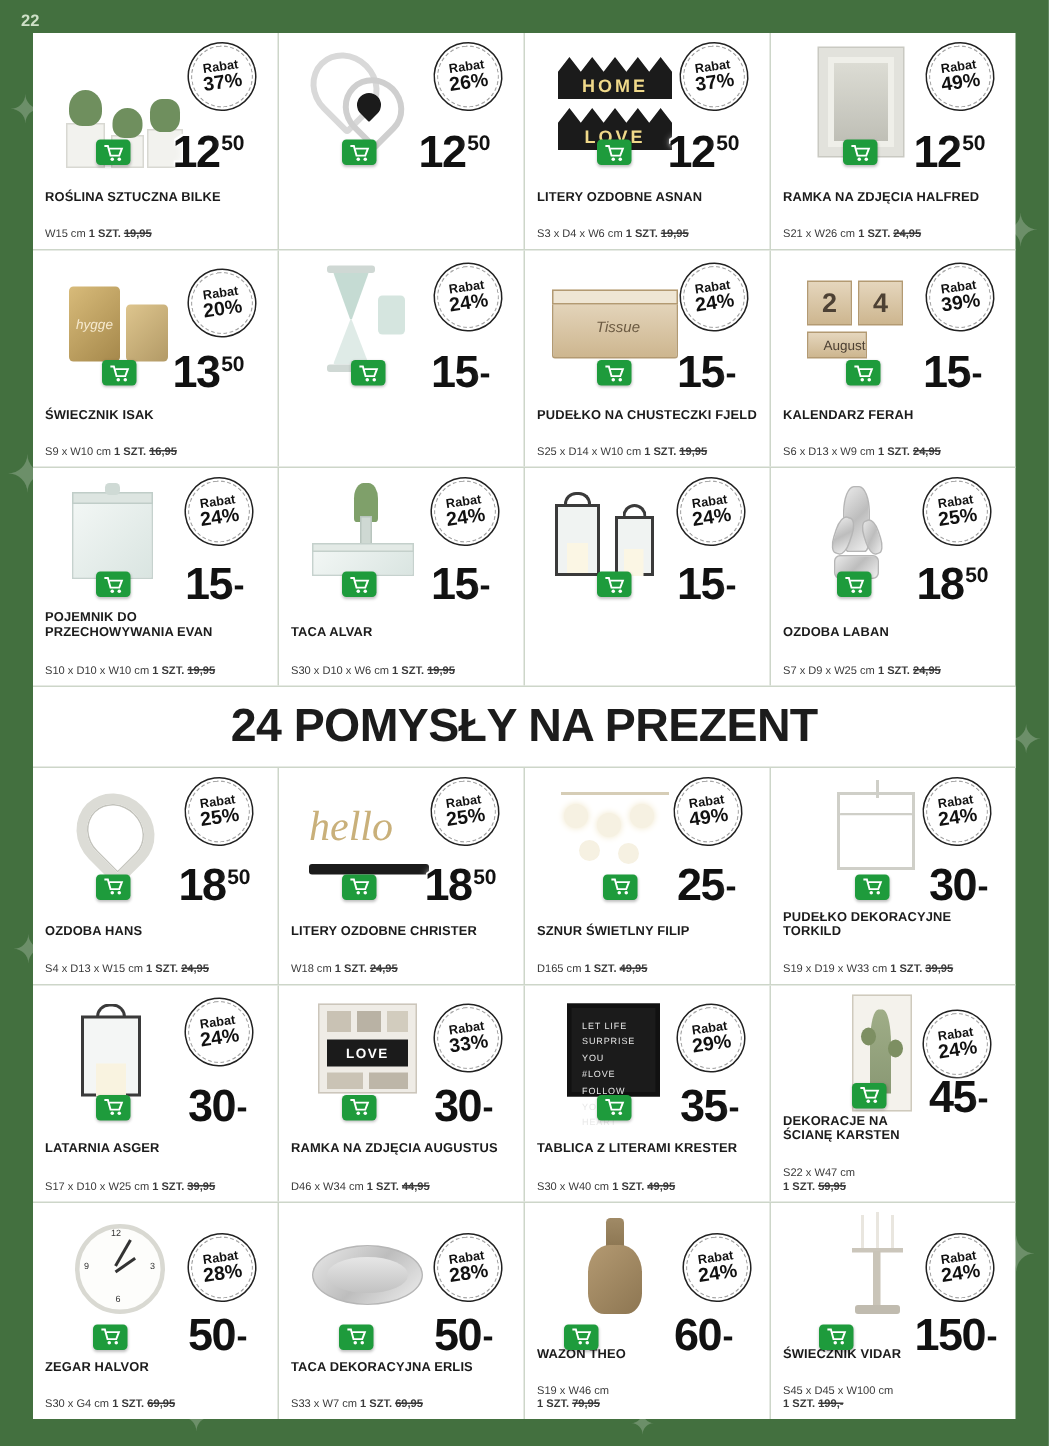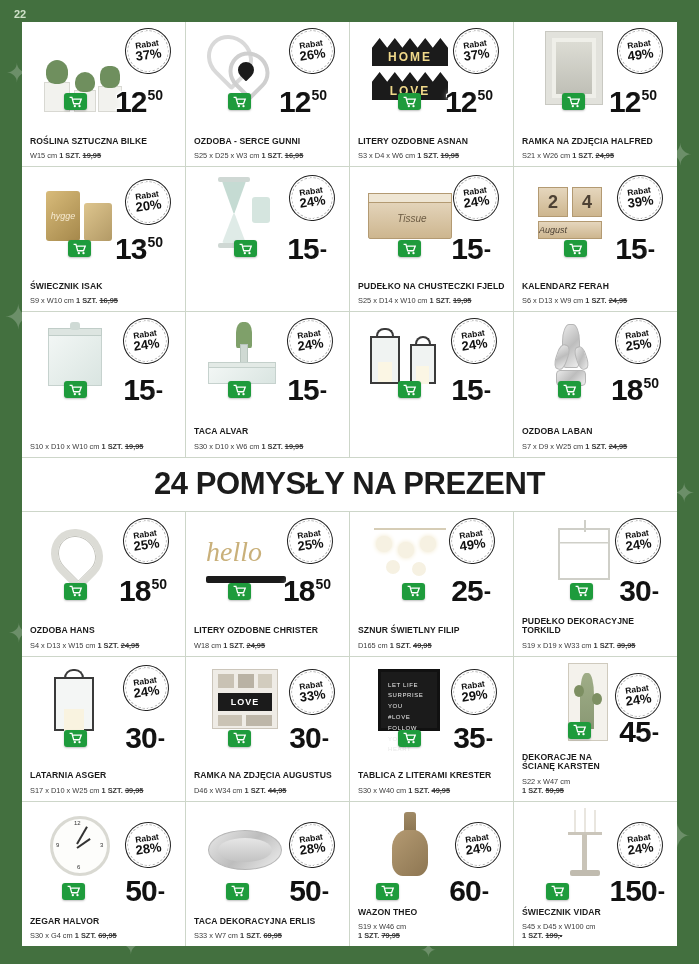--- a/index.html
+++ b/index.html
@@ -80,21 +80,21 @@
     font-size: 8.6px;
     font-weight: bold;
     color: #1b1b1b;
     letter-spacing: .1px;
     line-height: 1.12;
     text-transform: uppercase;
   }
   .p-dims {
     font-size: 7.4px;
     color: #3a3a3a;
-    margin-top: 6px;
+    margin-top: 16px;
     line-height: 1.2;
   }
   .p-dims b { font-weight: bold; }
   .p-old {
     font-weight: bold;
     text-decoration: line-through;
     text-decoration-thickness: 1px;
   }
 
   
@@ -245,28 +245,20 @@
                 <path d="M1 2h4l3 11h10l3-8H7" fill="none" stroke="#fff" stroke-width="2.2"></path>
                 <circle cx="10" cy="17" r="2" fill="#fff"></circle>
                 <circle cx="18" cy="17" r="2" fill="#fff"></circle>
               </svg>
           </div>
           <div class="price" style="right:14px; bottom:2px;">
             <span class="int">12</span>
             <span class="dec">50</span>
           </div>
         </div>
-        <div class="label-wrap">
-          <div class="p-name">OZDOBA - SERCE GUNNI</div>
-          <div class="p-dims">
-            <span>S25 x D25 x W3 cm</span>
-            <b>1 SZT.</b>
-            <span class="p-old">16,95</span>
-          </div>
-        </div>
       </div>
 
       <div class="cell">
         <div class="imgbox">
           <div class="prod-art">
             <div class="sh dark" style="left:14px; top:10px; width:76px; height:28px; clip-path:polygon(0% 35%,10% 0%,20% 35%,20% 35%,30% 0%,40% 35%,40% 35%,50% 0%,60% 35%,60% 35%,70% 0%,80% 35%,80% 35%,90% 0%,100% 35%,100% 100%,0% 100%); display:flex; align-items:flex-end; justify-content:center; color:#f0d98a; font-size:12px; font-weight:bold; letter-spacing:2px;">
               <span style="padding-bottom:2px;">HOME</span>
             </div>
             <div class="sh dark" style="left:14px; top:44px; width:76px; height:28px; clip-path:polygon(0% 35%,10% 0%,20% 35%,20% 35%,30% 0%,40% 35%,40% 35%,50% 0%,60% 35%,60% 35%,70% 0%,80% 35%,80% 35%,90% 0%,100% 35%,100% 100%,0% 100%); display:flex; align-items:flex-end; justify-content:center; color:#f0d98a; font-size:12px; font-weight:bold; letter-spacing:2px;">
               <span style="padding-bottom:2px;">LOVE</span>
@@ -431,21 +423,21 @@
 
       <div class="cell">
         <div class="imgbox">
           <div class="prod-art">
             <div class="sh wood" style="left:16px; top:14px; width:30px; height:30px; display:flex; align-items:center; justify-content:center; font-size:18px; font-weight:bold; color:#4d4134;">
               <span>2</span>
             </div>
             <div class="sh wood" style="left:50px; top:14px; width:30px; height:30px; display:flex; align-items:center; justify-content:center; font-size:18px; font-weight:bold; color:#4d4134;">
               <span>4</span>
             </div>
-            <div class="sh wood" style="left:16px; top:48px; width:64px; height:18px; display:flex; align-items:center; justify-content:flex-start; font-size:9px; font-style:italic; color:#4d4134;">
+            <div class="sh wood" style="left:16px; top:48px; width:40px; height:18px; display:flex; align-items:center; justify-content:flex-end; font-size:9px; color:#4d4134;">
               <span>August</span>
             </div>
           </div>
           <div class="rabat" style="right:6px; top:2px;">
             <div class="r1">Rabat</div>
             <div class="r2">39%</div>
           </div>
           <div class="cart" style="left:42px; bottom:4px;">
             <svg viewBox="0 0 24 20">
                 <path d="M1 2h4l3 11h10l3-8H7" fill="none" stroke="#fff" stroke-width="2.2"></path>
@@ -488,20 +480,21 @@
                 <circle cx="10" cy="17" r="2" fill="#fff"></circle>
                 <circle cx="18" cy="17" r="2" fill="#fff"></circle>
               </svg>
           </div>
           <div class="price" style="right:14px; bottom:4px;">
             <span class="int">15</span>
             <span class="dash">-</span>
           </div>
         </div>
         <div class="label-wrap">
+          <div class="p-name">POJEMNIK DO PRZECHOWYWANIA EVAN</div>
           <div class="p-dims">
             <span>S10 x D10 x W10 cm</span>
             <b>1 SZT.</b>
             <span class="p-old">19,95</span>
           </div>
         </div>
       </div>
 
       <div class="cell">
         <div class="imgbox">

